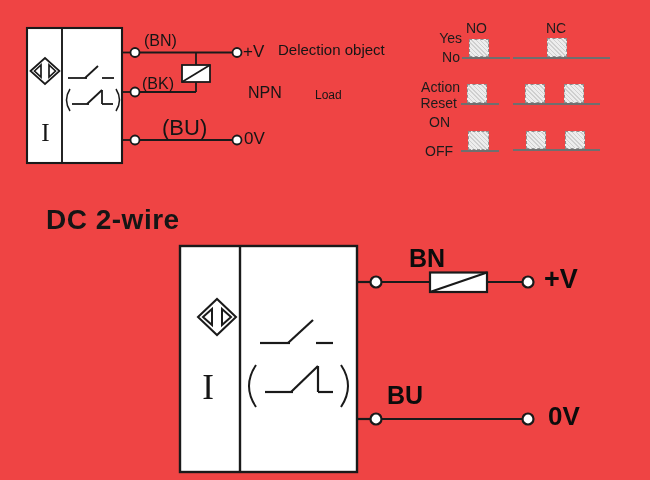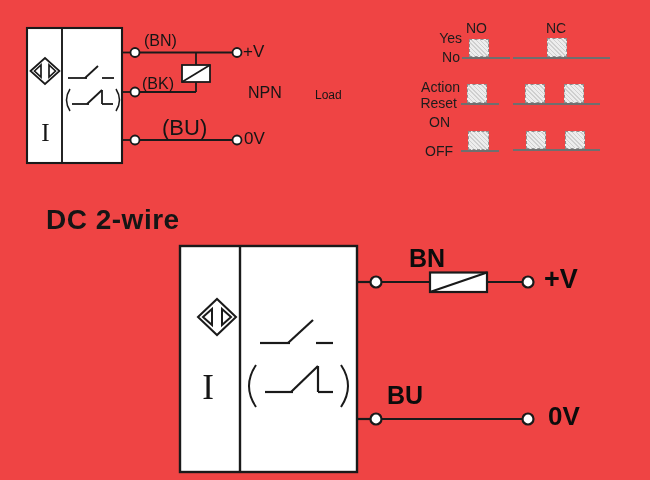--- a/index.html
+++ b/index.html
@@ -125,20 +125,21 @@
     </g>
   </svg>
 
   <div class="lbl" style="left:144px;top:33px;font-size:16px;">(BN)</div>
   <div class="lbl" style="left:142px;top:76px;font-size:16px;">(BK)</div>
   <div class="lbl" style="left:162px;top:117px;font-size:22px;">(BU)</div>
   <div class="lbl" style="left:243px;top:43px;font-size:17px;">+V</div>
   <div class="lbl" style="left:244px;top:130px;font-size:17px;">0V</div>
   <div class="lbl" style="left:236px;top:85px;font-size:16px;margin-left:12px;">NPN</div>
   <div class="lbl" style="left:315px;top:89px;font-size:12px;">Load</div>
+  <div class="lbl" style="left:278px;top:42px;font-size:15px;">Delection object</div>
   <div class="lbl serifI" style="left:36px;top:120px;width:19px;font-size:25px;">I</div>
 
   <div>
 
     <div class="lbl tl-lbl" style="left:466px;top:21px;">NO</div>
     <div class="lbl tl-lbl" style="left:546px;top:21px;">NC</div>
 
     <div>
       <div class="lbl tl-lbl right" style="left:416px;top:31px;width:46px;text-align:right;">Yes</div>
       <div class="lbl tl-lbl right" style="left:416px;top:50px;width:44px;">No</div>

